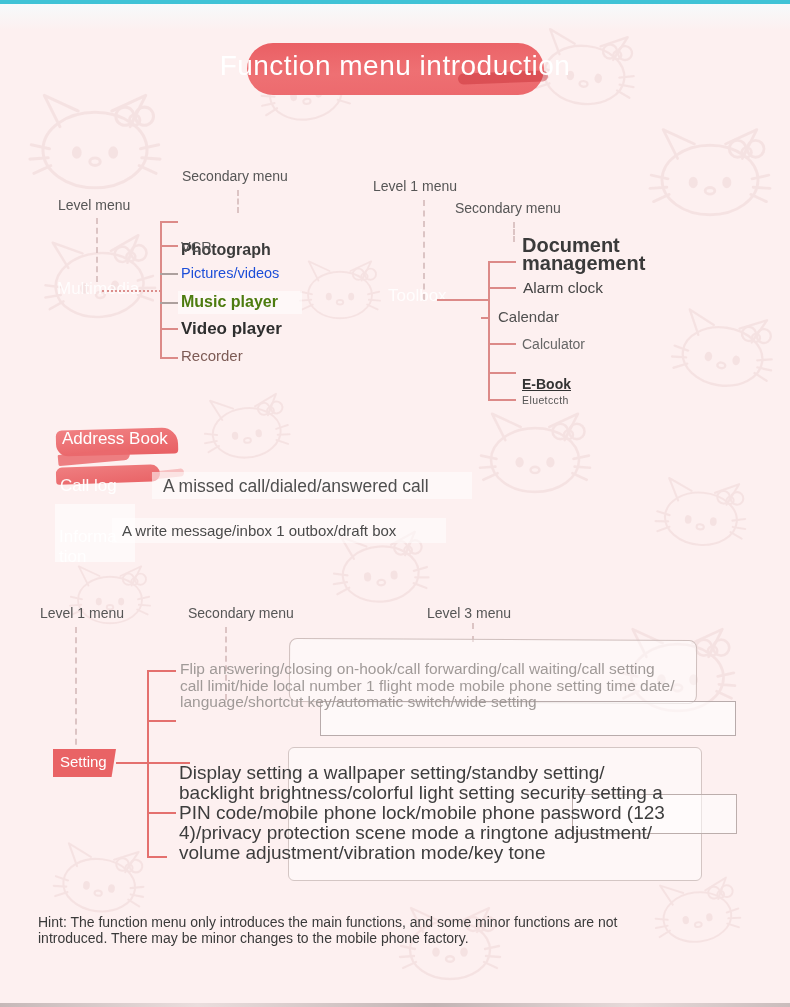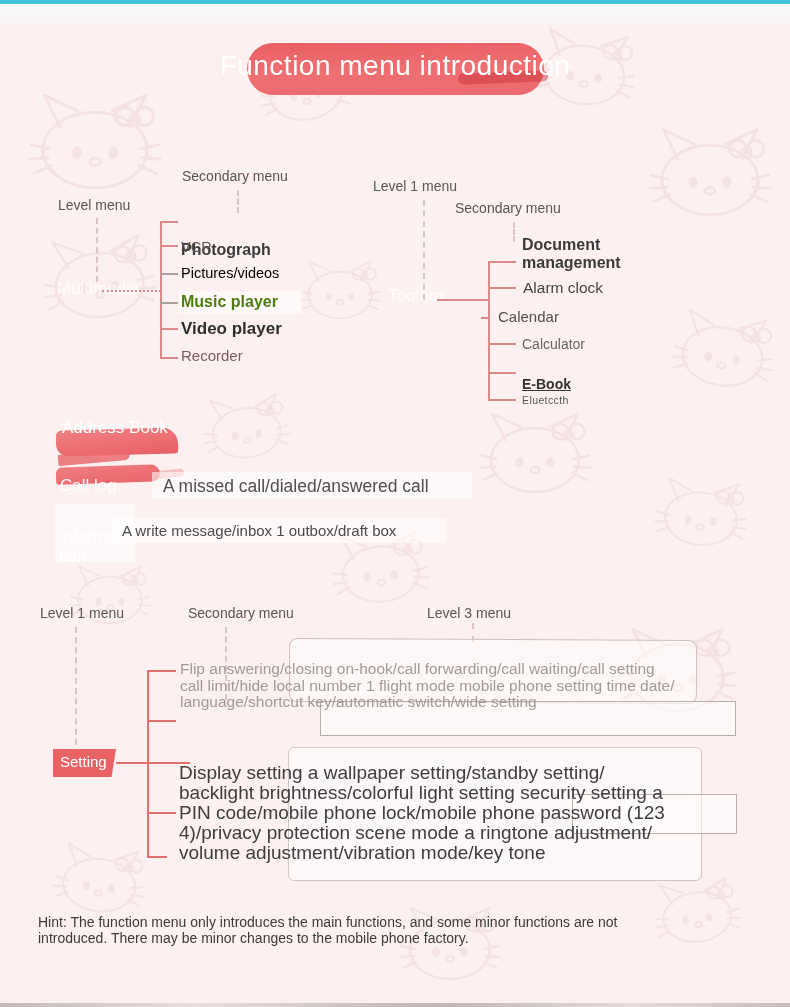--- a/index.html
+++ b/index.html
@@ -77,51 +77,51 @@
   <div class="abs vline" style="left:160px;top:221px;height:138px;"></div>
   <div class="abs hline" style="left:160px;top:221px;width:18px;"></div>
   <div class="abs hline" style="left:160px;top:245px;width:18px;"></div>
   <div class="abs hline" style="left:160px;top:273px;width:18px;background:#ada09e;"></div>
   <div class="abs hline" style="left:160px;top:302px;width:18px;background:#ada09e;"></div>
   <div class="abs hline" style="left:160px;top:328px;width:18px;"></div>
   <div class="abs hline" style="left:160px;top:357px;width:18px;"></div>
 
   <div class="abs item" style="left:181px;top:211px;font-size:16px;font-weight:bold;color:#3a3a3a;margin-top:30px;">Photograph</div>
   <div class="abs item" style="left:181px;top:239px;font-size:14.5px;color:#555555;">VCR</div>
-  <div class="abs item" style="left:181px;top:265px;font-size:14.5px;color:#000000;">Pictures/videos</div>
+  <div class="abs item" style="left:181px;top:265px;font-size:14.5px;color:#1d4ed8;">Pictures/videos</div>
   <div class="abs item strip" style="left:178px;top:291px;font-size:16px;font-weight:bold;color:#4d7c0f;padding:2px 24px 3px 3px;">Music player</div>
   <div class="abs item" style="left:181px;top:319px;font-size:17px;font-weight:bold;color:#2e2e2e;">Video player</div>
   <div class="abs item" style="left:181px;top:347px;font-size:15px;color:#7d5b55;">Recorder</div>
 
   <div class="abs lbl" style="left:373px;top:178px;">Level 1 menu</div>
   <div class="abs lbl" style="left:455px;top:200px;">Secondary menu</div>
   <div class="abs dash" style="left:423px;top:200px;height:100px;"></div>
   <div class="abs dash" style="left:513px;top:222px;height:20px;"></div>
 
   <div class="abs faintwhite" style="left:388px;top:286px;font-size:17px;">Toolbox</div>
   <div class="abs hline" style="left:437px;top:299px;width:52px;"></div>
 
   <div class="abs vline" style="left:488px;top:261px;height:140px;"></div>
   <div class="abs hline" style="left:488px;top:261px;width:28px;"></div>
   <div class="abs hline" style="left:488px;top:287px;width:28px;"></div>
   <div class="abs hline" style="left:481px;top:317px;width:7px;"></div>
   <div class="abs hline" style="left:488px;top:343px;width:28px;"></div>
   <div class="abs hline" style="left:488px;top:372px;width:28px;"></div>
   <div class="abs hline" style="left:488px;top:399px;width:28px;"></div>
 
-  <div class="abs" style="left:522px;top:236px;width:132px;font-size:16px;font-weight:bold;color:#3a3a3a;line-height:18px;">Document management</div>
+  <div class="abs" style="left:522px;top:236px;width:132px;font-size:20px;font-weight:bold;color:#3a3a3a;line-height:18px;">Document management</div>
   <div class="abs item" style="left:523px;top:279px;font-size:15.5px;color:#444444;">Alarm clock</div>
   <div class="abs item" style="left:498px;top:308px;font-size:15px;color:#4f4f4f;">Calendar</div>
   <div class="abs item" style="left:522px;top:336px;font-size:14px;color:#666666;">Calculator</div>
   <div class="abs item" style="left:522px;top:376px;font-size:14px;font-weight:bold;color:#333333;text-decoration:underline;">E-Book</div>
   <div class="abs item" style="left:522px;top:394px;font-size:10.5px;color:#555555;letter-spacing:.4px;">Eluetccth</div>
 
   <div class="abs" style="left:56px;top:429px;width:122px;height:26px;background:linear-gradient(175deg,#f08183,#e85f63);border-radius:6px 16px 4px 12px;transform:rotate(-1.5deg);"></div>
   <div class="abs" style="left:58px;top:452px;width:72px;height:11px;background:#ea6a6d;border-radius:2px 10px 12px 3px;transform:rotate(-5deg);opacity:.85;"></div>
-  <div class="abs item" style="left:62px;top:418px;font-size:17px;color:#ffffff;">Address Book</div>
+  <div class="abs item" style="left:62px;top:429px;font-size:17px;color:#ffffff;">Address Book</div>
 
   <div class="abs" style="left:56px;top:466px;width:104px;height:17px;background:linear-gradient(175deg,#ef7e80,#e96467);border-radius:8px 12px 10px 4px;transform:rotate(-2deg);"></div>
   <div class="abs" style="left:150px;top:470px;width:34px;height:8px;background:rgba(238,120,122,.4);border-radius:4px;transform:rotate(-6deg);"></div>
   <div class="abs item" style="left:60px;top:476px;font-size:17px;color:rgba(255,255,255,.95);text-align:right;">Call log</div>
   <div class="abs strip" style="left:152px;top:472px;width:320px;height:27px;"></div>
   <div class="abs item" style="left:163px;top:476px;font-size:17.5px;color:#4f4f4f;">A missed call/dialed/answered call</div>
 
   <div class="abs" style="left:55px;top:504px;width:80px;height:58px;background:rgba(255,255,255,.6);"></div>
   <div class="abs" style="left:59px;top:527px;width:62px;font-size:17px;color:rgba(255,255,255,.92);line-height:20px;word-break:break-all;">Information</div>
   <div class="abs strip" style="left:112px;top:518px;width:334px;height:25px;"></div>

